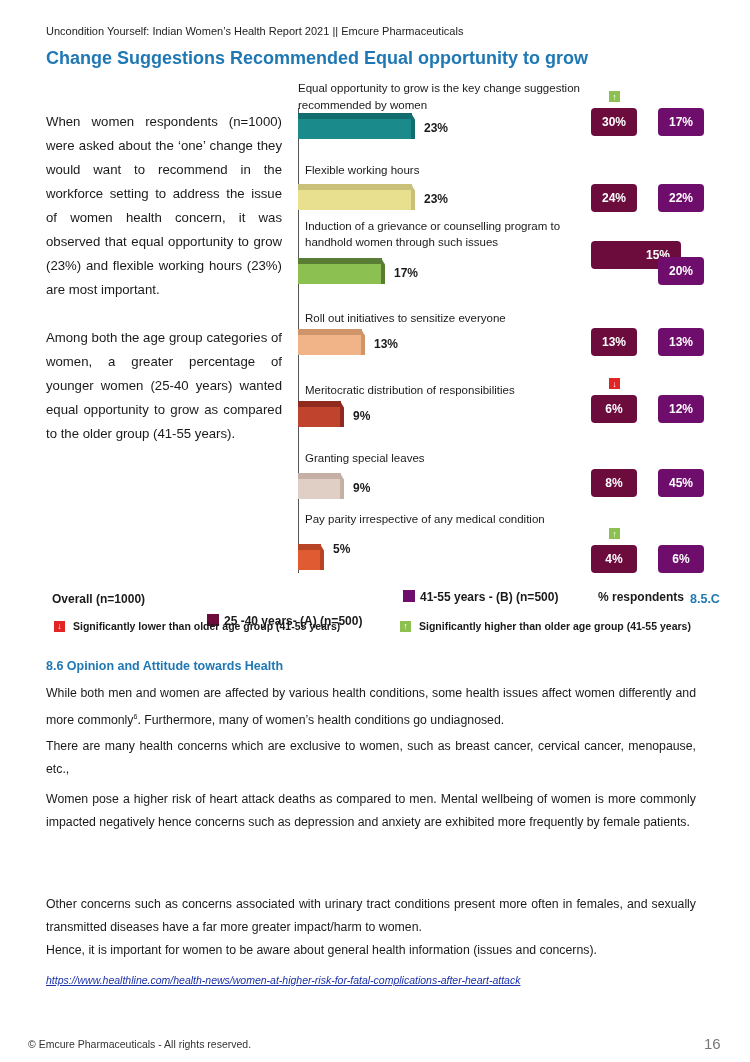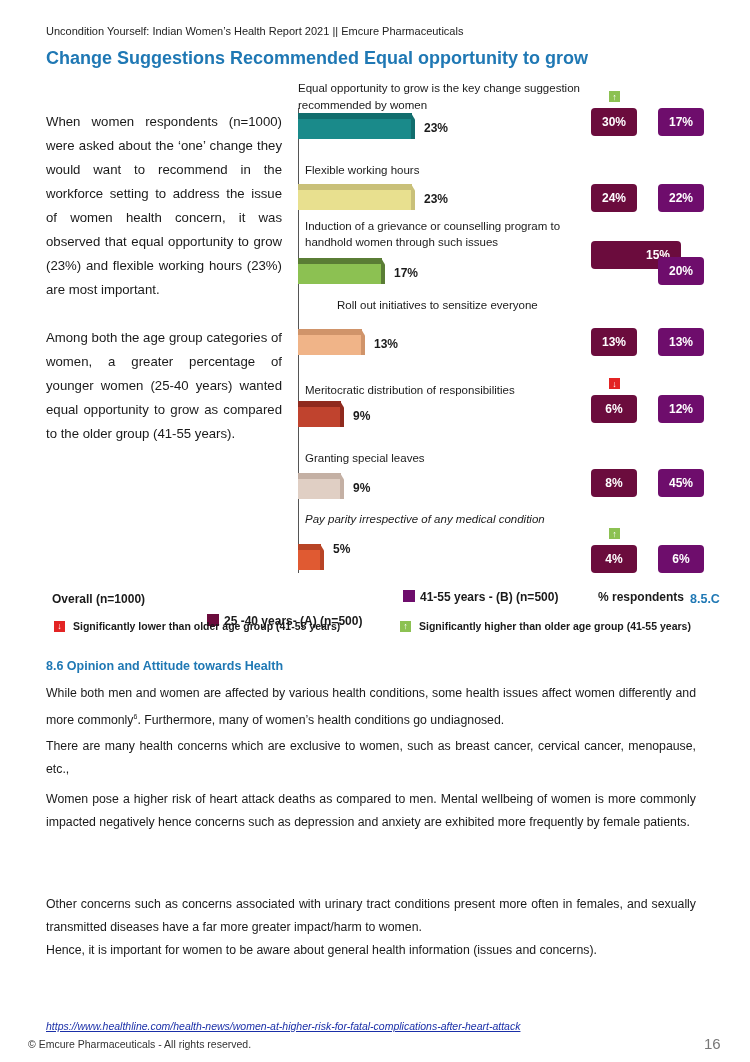--- a/index.html
+++ b/index.html
@@ -25,21 +25,21 @@
               color: #fff; font-size: 9px; font-weight: bold; }
   .sig-up { background: #8cc152; }
   .sig-down { background: #e32424; }
   .legend { font-size: 12px; font-weight: bold; color: #1a1a1a; }
   .legend-sw { display: inline-block; width: 12px; height: 12px; vertical-align: -1px; margin-right: 5px; }
   .foot-legend { font-size: 10.5px; font-weight: bold; color: #1a1a1a; display: flex; align-items: center; }
   .foot-legend .sig-icon { margin-right: 8px; }
   .figno { left: 690px; top: 592px; font-size: 12.5px; font-weight: bold; color: #1f78b4; }
   .sec-title { left: 46px; top: 659px; font-size: 12.5px; font-weight: bold; color: #1f78b4; }
   .body-para { left: 46px; width: 650px; font-size: 12.3px; line-height: 23px; text-align: justify; color: #1a1a1a; }
-  .link { left: 46px; top: 974px; font-size: 10.5px; color: #1a2fa8; text-decoration: underline; font-style: italic; margin-top: 46px; }
+  .link { left: 46px; top: 974px; font-size: 10.5px; color: #1a2fa8; text-decoration: underline; font-style: italic; }
   .footer { left: 28px; top: 1038px; font-size: 10.5px; color: #333; }
   .pageno { left: 704px; top: 1035px; font-size: 15px; color: #777; }
 </style>
 </head>
 <body>
 
 <div class="abs header">Uncondition Yourself: Indian Women’s Health Report 2021 || Emcure Pharmaceuticals</div>
 <div class="abs title">Change Suggestions Recommended  Equal opportunity to grow</div>
 
 <div class="abs leftpara" style="top:110px;">When women respondents (n=1000) were asked about the ‘one’ change they would want to recommend in the workforce setting to address the issue of women health concern, it was observed that equal opportunity to grow (23%) and flexible working hours (23%) are most important.</div>
@@ -69,21 +69,21 @@
       <div class="abs box boxB" style="left: 658px; top: 184px;">22%</div>
       <div class="abs cat-label" style="left: 305px; top: 218px; width: 290px;">Induction of a grievance or counselling program  to handhold women through such issues</div>
       <div class="abs bar" style="left: 298px; top: 258px; width: 86px;">
         <div class="bar-top" style="width: 84px; background: rgb(90, 125, 53);"></div>
         <div class="bar-face" style="width: 84px; background: rgb(140, 193, 82);"></div>
         <div class="bar-side" style="left: 83px; background: rgb(90, 125, 53); clip-path: polygon(0px 0px, 100% 25%, 100% 100%, 0px 100%);"></div>
       </div>
       <div class="abs bar-val" style="left: 394px; top: 266px;">17%</div>
       <div class="abs box boxA" style="left: 591px; top: 241px; padding-left: 44px;">15%</div>
       <div class="abs box boxB" style="left: 658px; top: 257px;">20%</div>
-      <div class="abs cat-label" style="left: 305px; top: 297px; width: 290px; margin-left: 32px;">Roll out initiatives to sensitize everyone</div>
+      <div class="abs cat-label" style="left: 305px; top: 310px; width: 290px;">Roll out initiatives to sensitize everyone</div>
       <div class="abs bar" style="left: 298px; top: 329px; width: 66px;">
         <div class="bar-top" style="width: 64px; background: rgb(208, 148, 106);"></div>
         <div class="bar-face" style="width: 64px; background: rgb(240, 180, 136);"></div>
         <div class="bar-side" style="left: 63px; background: rgb(208, 148, 106); clip-path: polygon(0px 0px, 100% 25%, 100% 100%, 0px 100%);"></div>
       </div>
       <div class="abs bar-val" style="left: 374px; top: 337px;">13%</div>
       <div class="abs box boxA" style="left: 591px; top: 328px;">13%</div>
       <div class="abs box boxB" style="left: 658px; top: 328px;">13%</div>
       <div class="abs cat-label" style="left: 305px; top: 382px; width: 290px;">Meritocratic distribution of responsibilities</div>
       <div class="abs bar" style="left: 298px; top: 401px; width: 45px;">
@@ -97,21 +97,21 @@
       <div class="abs sig-icon sig-down" style="left: 609px; top: 378px;">↓</div>
       <div class="abs cat-label" style="left: 305px; top: 450px; width: 290px;">Granting special leaves</div>
       <div class="abs bar" style="left: 298px; top: 473px; width: 45px;">
         <div class="bar-top" style="width: 43px; background: rgb(196, 176, 164);"></div>
         <div class="bar-face" style="width: 43px; background: rgb(224, 207, 196);"></div>
         <div class="bar-side" style="left: 42px; background: rgb(196, 176, 164); clip-path: polygon(0px 0px, 100% 25%, 100% 100%, 0px 100%);"></div>
       </div>
       <div class="abs bar-val" style="left: 353px; top: 481px;">9%</div>
       <div class="abs box boxA" style="left: 591px; top: 469px;">8%</div>
       <div class="abs box boxB" style="left: 658px; top: 469px;">45%</div>
-      <div class="abs cat-label" style="left: 305px; top: 511px; width: 290px; font-style: italic;">Pay parity irrespective of any medical condition</div>
+      <div class="abs cat-label" style="left: 305px; top: 511px; width: 290px;">Pay parity irrespective of any medical condition</div>
       <div class="abs bar" style="left: 298px; top: 544px; width: 25px;">
         <div class="bar-top" style="width: 23px; background: rgb(184, 68, 38);"></div>
         <div class="bar-face" style="width: 23px; background: rgb(224, 90, 50);"></div>
         <div class="bar-side" style="left: 22px; background: rgb(184, 68, 38); clip-path: polygon(0px 0px, 100% 25%, 100% 100%, 0px 100%);"></div>
       </div>
       <div class="abs bar-val" style="left: 333px; top: 542px;">5%</div>
       <div class="abs box boxA" style="left: 591px; top: 545px;">4%</div>
       <div class="abs box boxB" style="left: 658px; top: 545px;">6%</div>
       <div class="abs sig-icon sig-up" style="left: 609px; top: 528px;">↑</div>
     </div>

